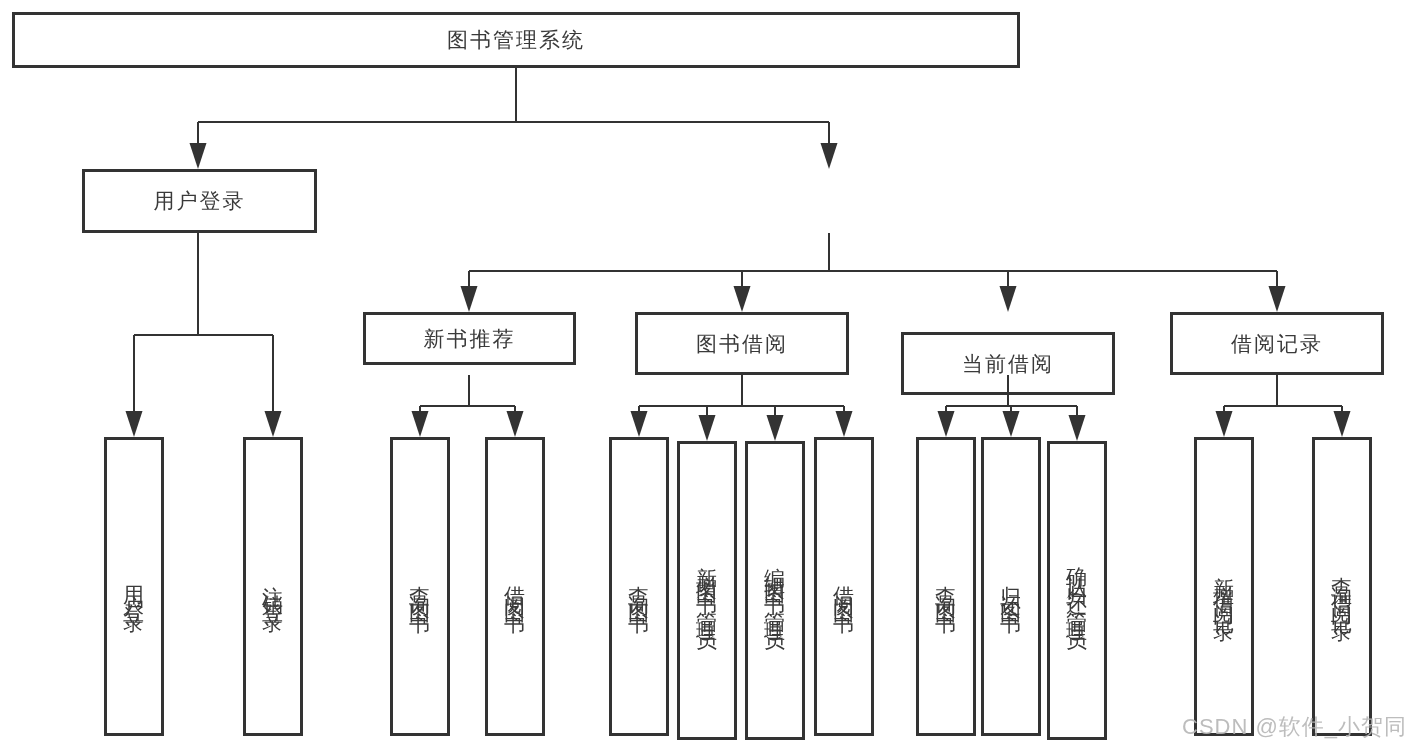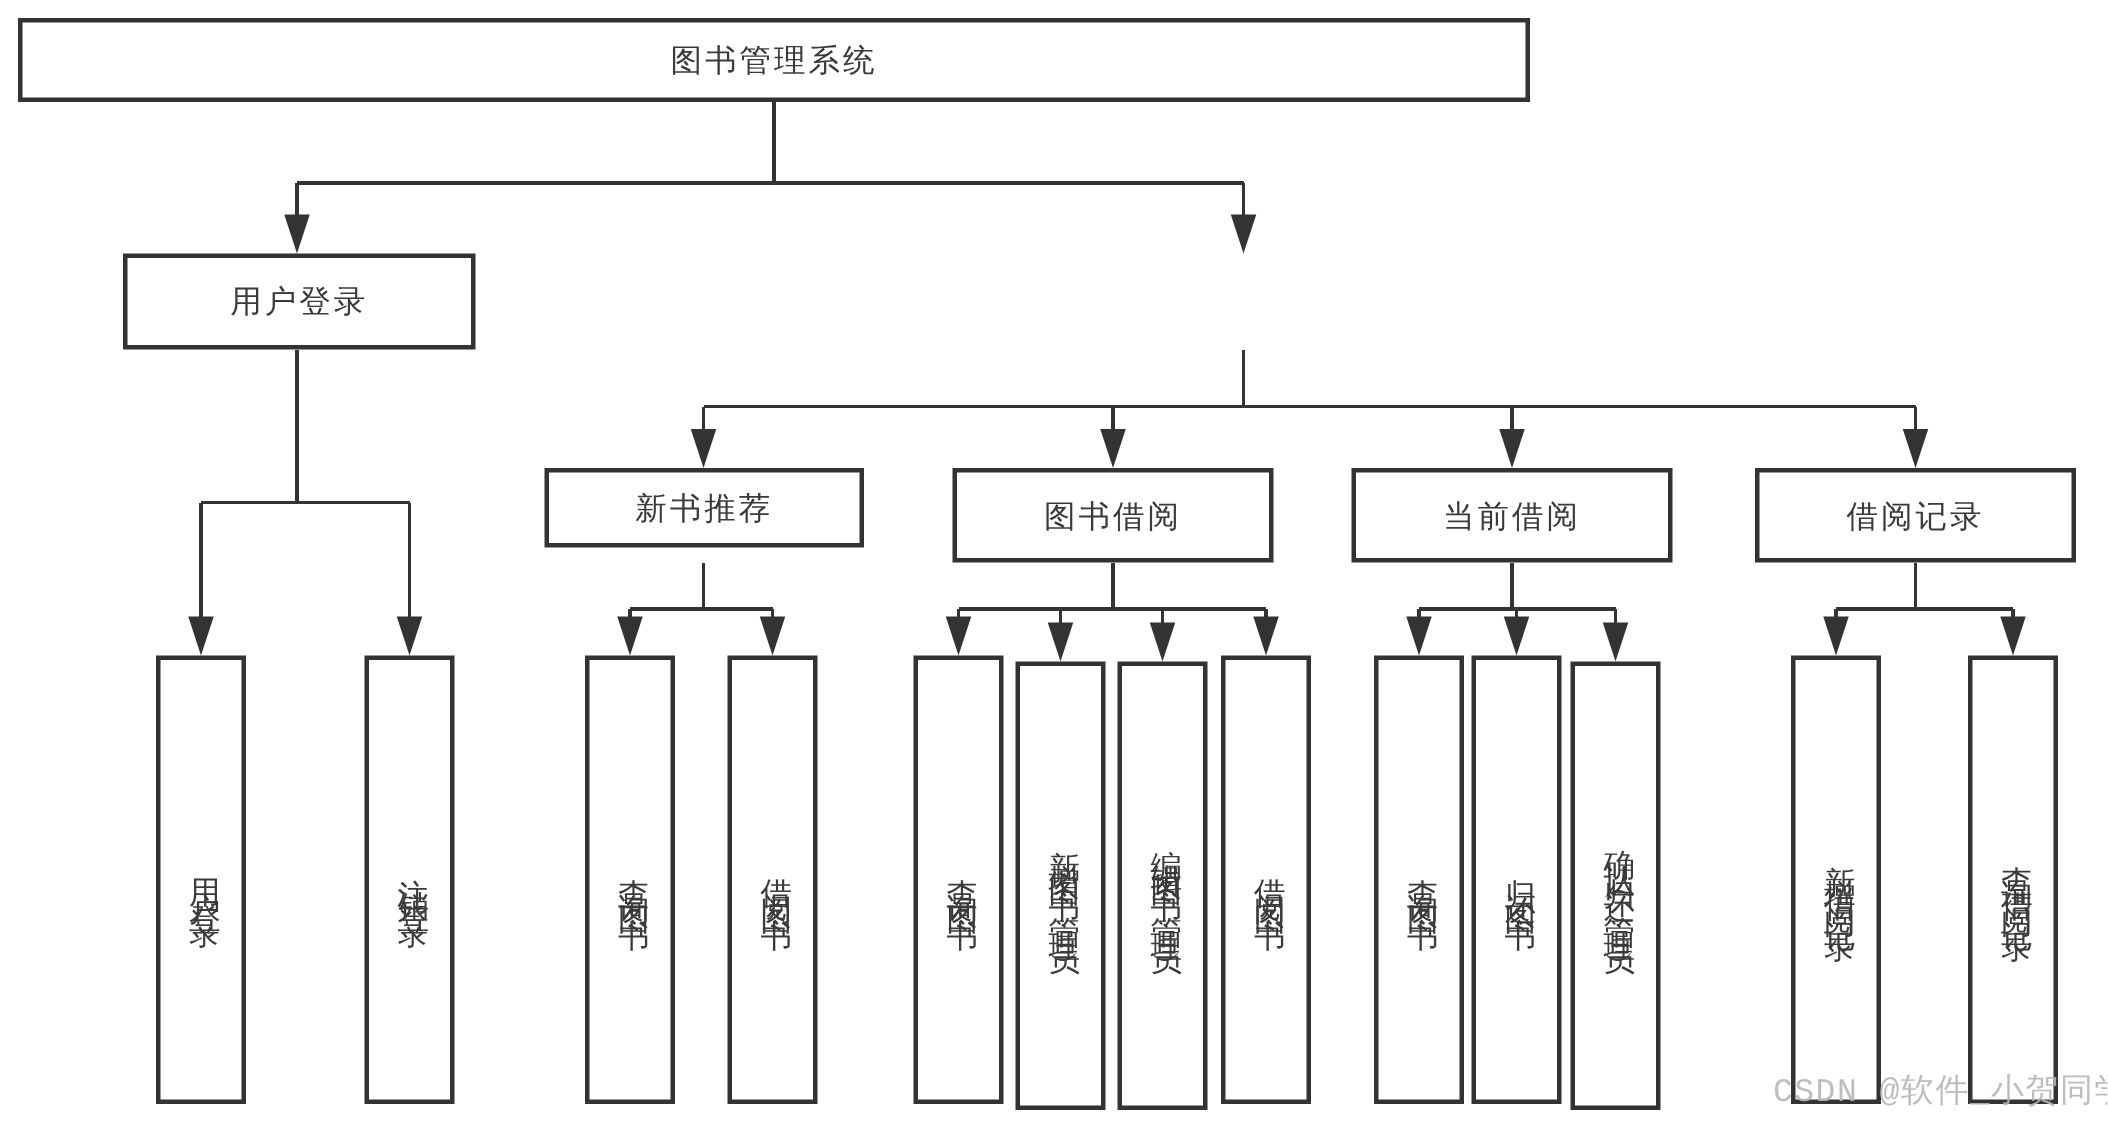--- a/index.html
+++ b/index.html
@@ -1,18 +1,18 @@
 <!DOCTYPE html>
 <html><head>
 <meta charset="utf-8">
 <style>
   html,body { margin:0; padding:0; background:#ffffff; }
   .stage {
     position:relative; width:1405px; height:747px; background:#ffffff;
-    font-family:Liberation Mono, monospace;
+    font-family:Liberation Sans, sans-serif;
     color:#3a3a3a; overflow:hidden;
   }
   svg.wires { position:absolute; left:0; top:0; z-index:3; pointer-events:none; }
   .box {
     position:absolute; box-sizing:border-box; z-index:2;
     border:3px solid #333333; background:#ffffff;
     display:flex; align-items:center; justify-content:center;
     font-size:21px; letter-spacing:2px; white-space:nowrap;
   }
   .vbox {
@@ -69,21 +69,21 @@
       <polygon points="1333.5,411 1350.5,411 1342,437"></polygon>
     </g>
   </svg>
 
   <div class="box" style="left:12px; top:12px; width:1008px; height:56px;">图书管理系统</div>
 
   <div class="box" style="left:82px; top:169px; width:235px; height:64px;">用户登录</div>
 
   <div class="box" style="left:363px; top:312px; width:213px; height:53px;">新书推荐</div>
   <div class="box" style="left:635px; top:312px; width:214px; height:63px;">图书借阅</div>
-  <div class="box" style="left:901px; top:312px; width:214px; height:63px;">当前借阅</div>
+  <div class="box" style="left:901px; top:332px; width:214px; height:63px;">当前借阅</div>
   <div class="box" style="left:1170px; top:312px; width:214px; height:63px;">借阅记录</div>
 
   <div class="vbox" style="left:104px;">
     <span class="vtext">用户登录</span>
   </div>
   <div class="vbox" style="left:243px;">
     <span class="vtext">注销登录</span>
   </div>
 
   <div class="vbox" style="left:390px;">

